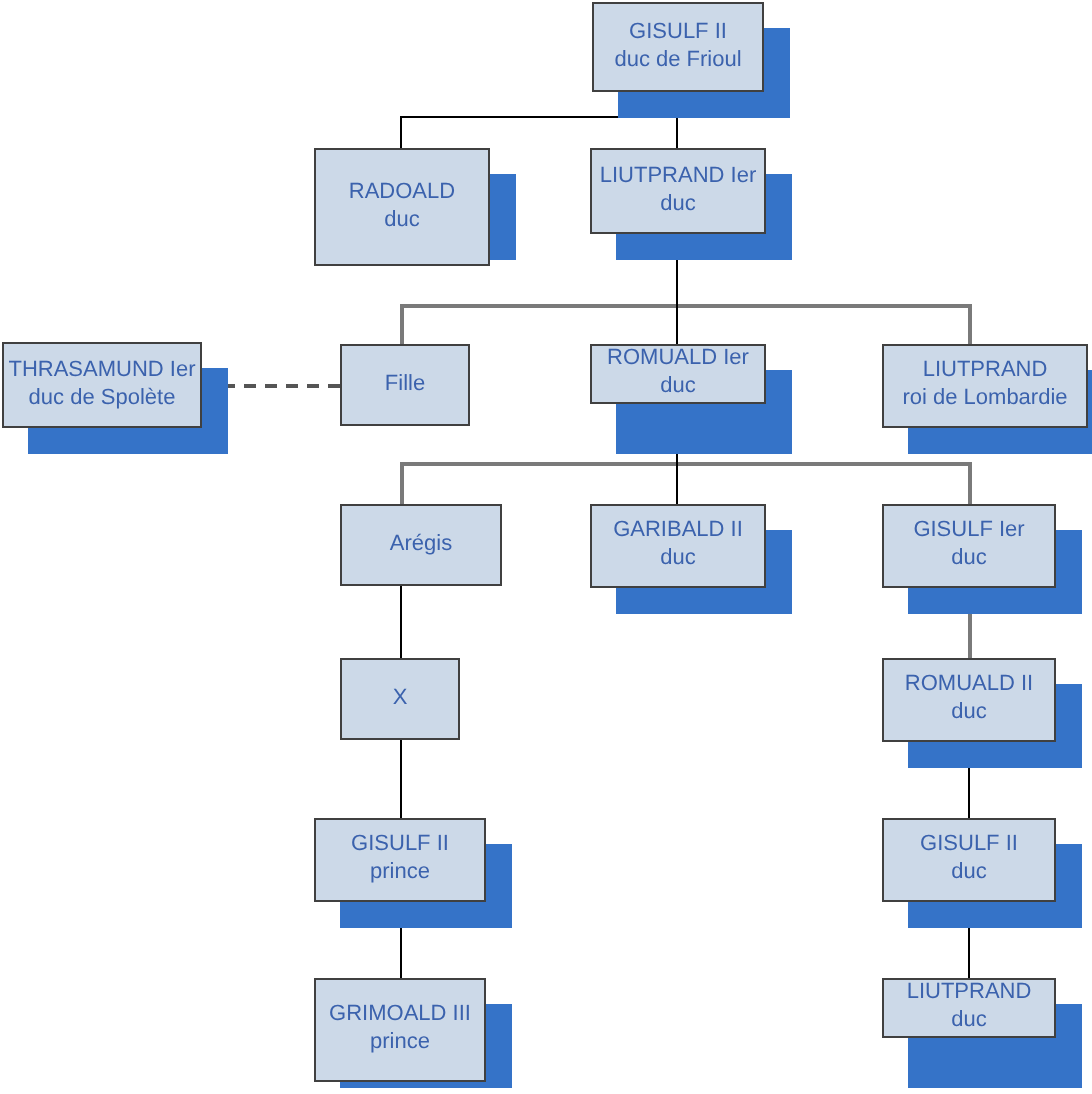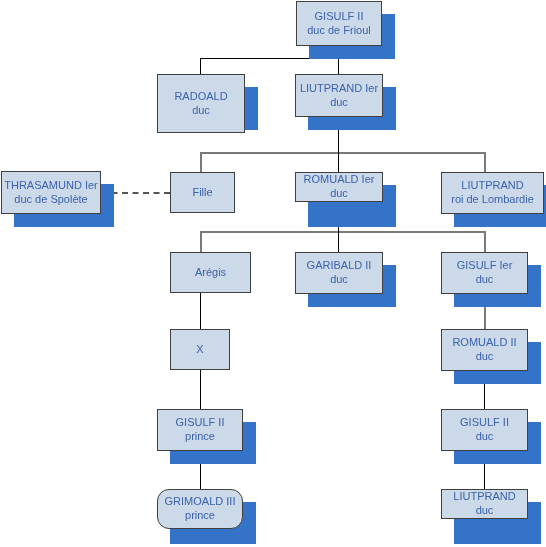--- a/index.html
+++ b/index.html
@@ -148,21 +148,21 @@
         <span class="l2">duc</span>
       </div>
       <div class="node" style="left: 157px; top: 409px; width: 86px; height: 42px;">
         <span class="l1">GISULF II</span>
         <span class="l2">prince</span>
       </div>
       <div class="node" style="left: 441px; top: 409px; width: 87px; height: 42px;">
         <span class="l1">GISULF II</span>
         <span class="l2">duc</span>
       </div>
-      <div class="node" style="left: 157px; top: 489px; width: 86px; height: 40px; border-radius: 12px;">
+      <div class="node" style="left: 157px; top: 489px; width: 86px; height: 52px;">
         <span class="l1">GRIMOALD III</span>
         <span class="l2">prince</span>
       </div>
       <div class="node" style="left: 441px; top: 489px; width: 87px; height: 30px;">
         <span class="l1">LIUTPRAND</span>
         <span class="l2">duc</span>
       </div>
     </div>
 </div>
 

